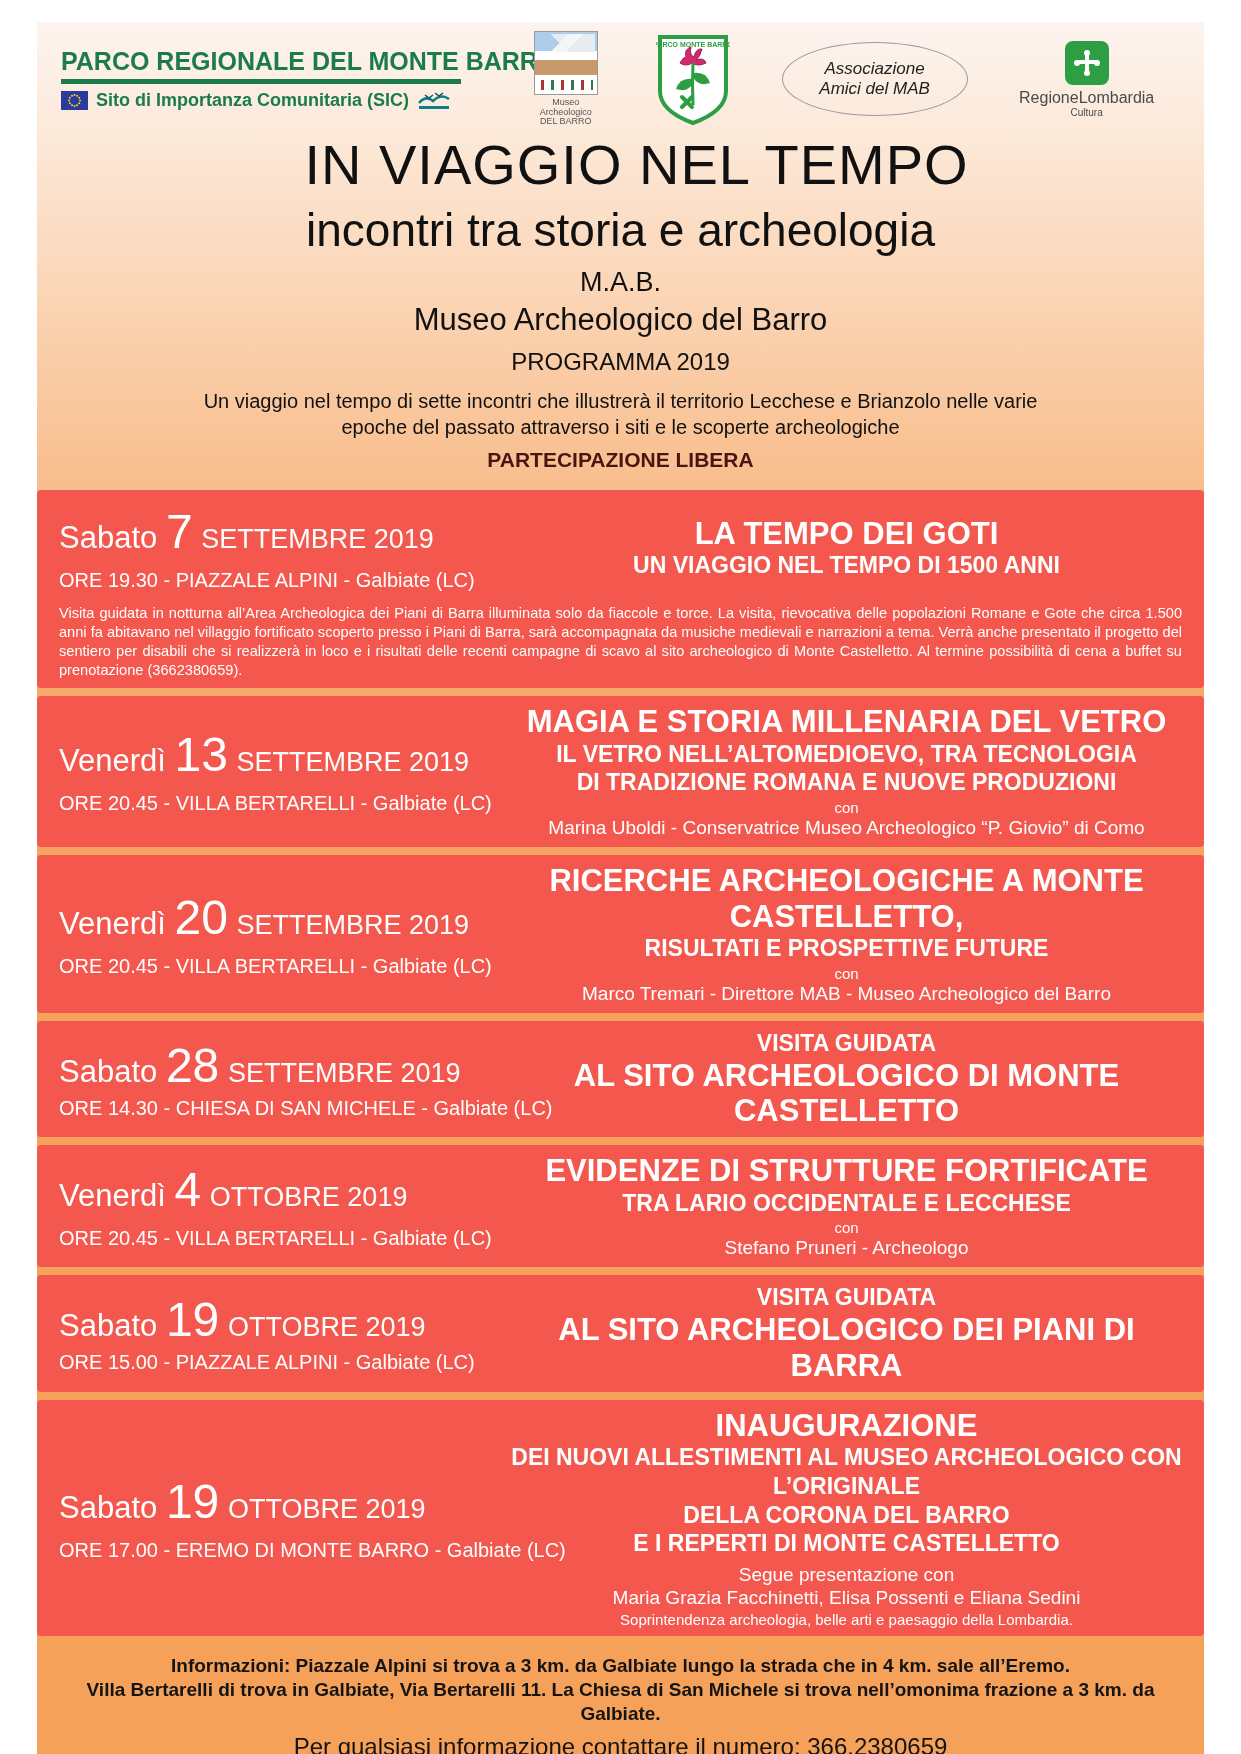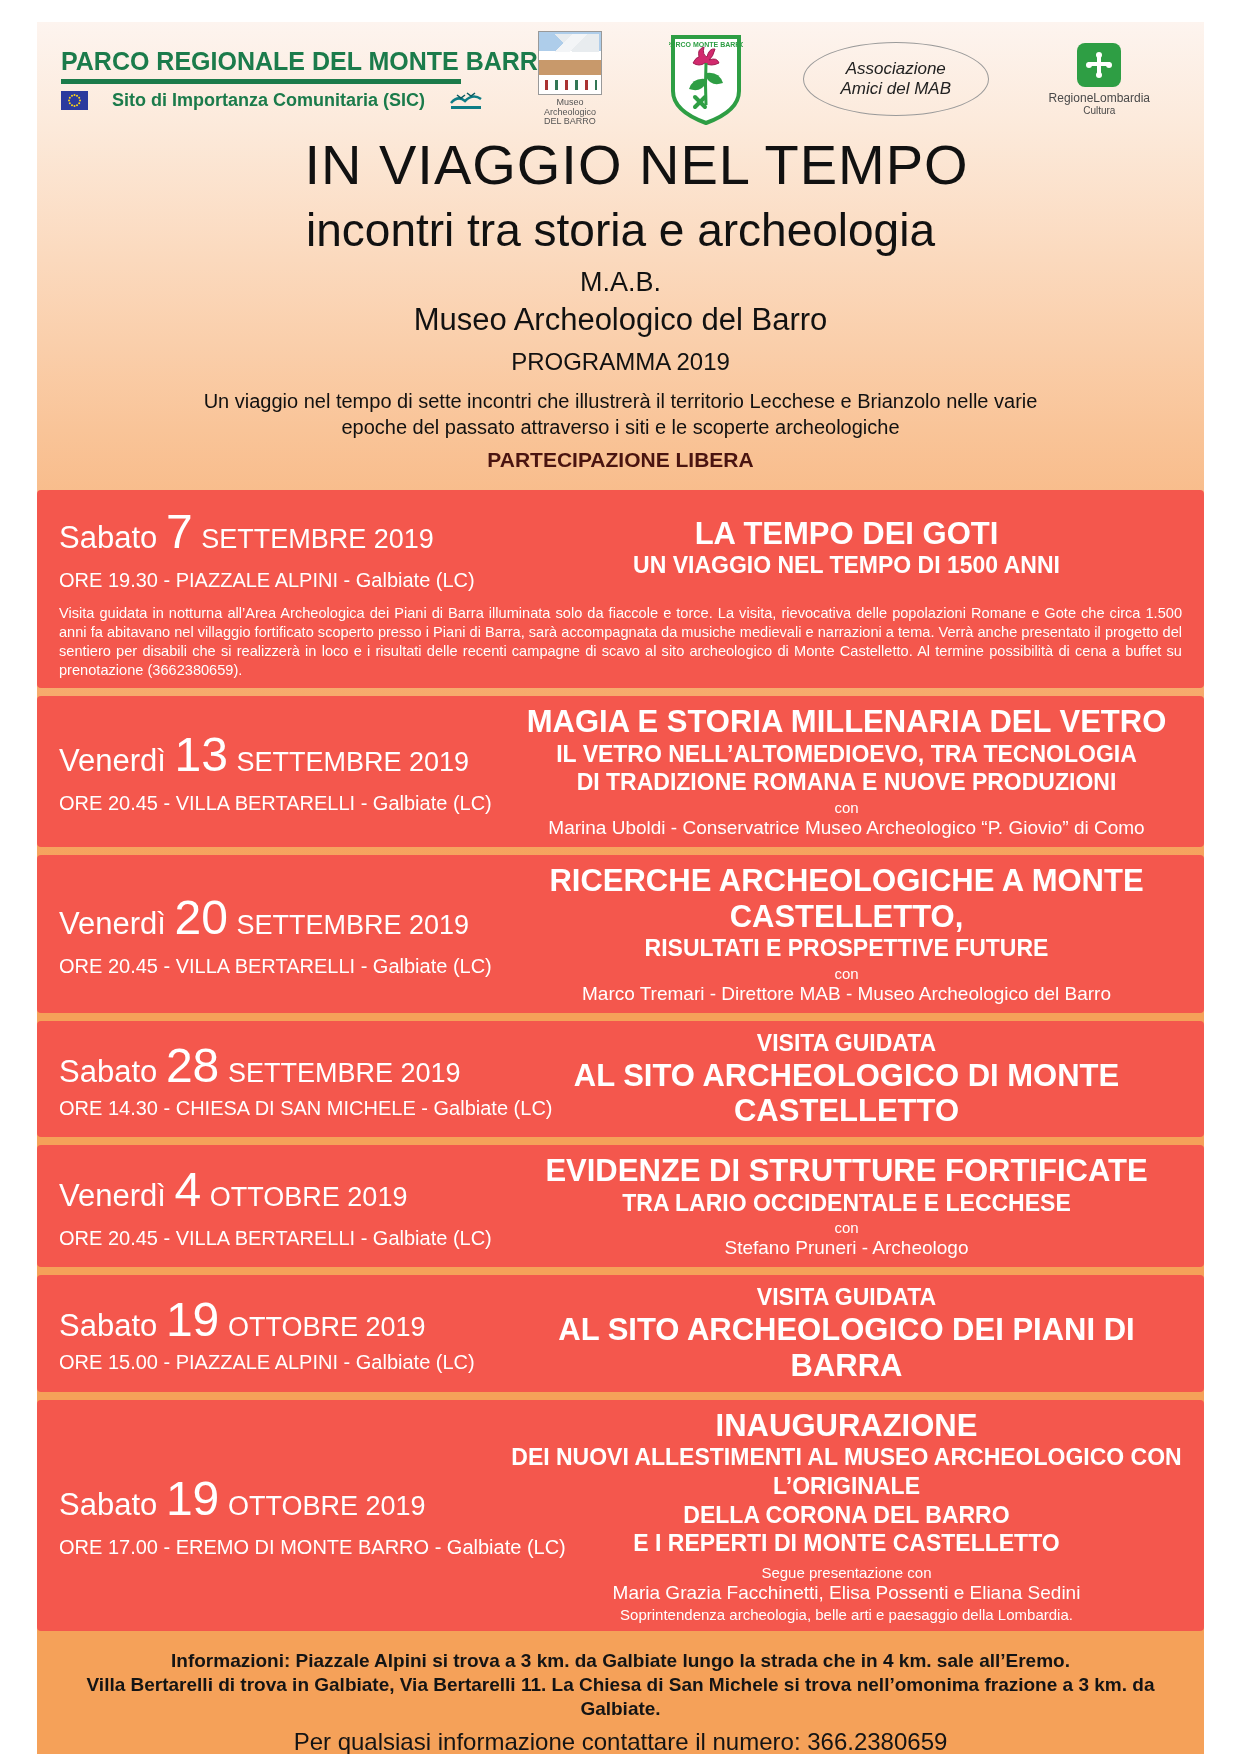--- a/index.html
+++ b/index.html
@@ -12,21 +12,21 @@
       #fdf4ef 0%, #fceadb 6%, #fbd9bd 14%, #f9c498 24%,
       #f7b077 34%, #f6a563 44%, #f5a159 55%, #f5a159 100%);
     display: flex; flex-direction: column;
   }
 
   
   .top { display: flex; align-items: center; padding: 14px 24px 4px 24px; height: 104px; }
   .park-block { width: 400px; }
   .park-name { color: #1b7b4b; font-weight: bold; font-size: 25px; letter-spacing: 0px; white-space: nowrap; }
   .park-underline { height: 5px; background: #1b7b4b; margin: 3px 0 5px 0; }
-  .park-sub-row { display: flex; align-items: center; gap: 24px; }
+  .park-sub-row { display: flex; align-items: center; gap: 8px; }
   .park-sub { color: #1b7b4b; font-weight: bold; font-size: 18px; white-space: nowrap; }
   .eu-flag { width: 27px; height: 19px; background: #2b3a9e; flex: 0 0 auto; }
   .natura { width: 34px; height: 22px; position: relative; flex: 0 0 auto; }
 
   .logos { flex: 1; display: flex; align-items: center; justify-content: space-around; padding-left: 40px; }
   .logo-museo { width: 78px; text-align: center; }
   .museo-box { width: 64px; height: 64px; margin: 0 auto; border: 1px solid #999;
     background: linear-gradient(180deg, #aecdea 0 30%, #ffffff 30% 45%, #c8996b 45% 70%, #ffffff 70% 100%); position: relative; }
   .museo-box .mtn { position: absolute; left: 4px; top: 2px; width: 56px; height: 18px;
     background: linear-gradient(135deg, transparent 40%, #f3f5f7 40% 60%, transparent 60%), linear-gradient(45deg, transparent 40%, #e8ecef 40%); }
@@ -34,21 +34,21 @@
     background: repeating-linear-gradient(90deg, #a33 0 3px, transparent 3px 10px, #375 10px 13px, transparent 13px 20px); }
   .logo-caption { font-size: 9px; color: #555; line-height: 1.1; margin-top: 3px; }
 
   .shield { width: 74px; height: 92px; position: relative; }
   .oval { width: 186px; height: 74px; border: 1px solid #9a9a9a; border-radius: 50%;
     display: flex; flex-direction: column; align-items: center; justify-content: center; color: #222;
     font-style: italic; font-size: 17px; background: transparent; }
   .logo-regione { text-align: center; }
   .rl-mark { width: 44px; height: 44px; margin: 0 auto 4px auto; background: #2e9e44; border-radius: 8px;
     display: flex; align-items: center; justify-content: center; }
-  .rl-name { font-size: 12px; color: #4a4a4a; }
+  .rl-name { font-size: 16px; color: #4a4a4a; }
   .rl-sub { font-size: 10px; color: #4a4a4a; }
 
   
   .titles { text-align: center; color: #111; padding-top: 6px; }
   .t-main { font-size: 56px; letter-spacing: 1px; margin-left: 32px; }
   .t-sub { font-size: 46px; margin-top: 6px; }
   .t-mab { font-size: 27px; margin-top: 10px; }
   .t-museo { font-size: 31px; margin-top: 4px; }
   .t-prog { font-size: 24px; margin-top: 10px; }
   .t-desc { font-size: 20px; margin: 12px auto 0 auto; width: 900px; line-height: 1.3; }
@@ -85,21 +85,21 @@
   .ev-left { width: 452px; flex: 0 0 auto; padding: 6px 0; }
   .ev-right { flex: 1; text-align: center; }
   .ev-day { font-size: 31px; white-space: nowrap; }
   .ev-day .n { font-size: 48px; }
   .ev-day .m { font-size: 27px; }
   .ev-time { font-size: 20px; margin-top: 10px; white-space: nowrap; }
   .t-lg { font-size: 31px; font-weight: bold; line-height: 1.15; }
   .t-md { font-size: 23px; font-weight: bold; line-height: 1.25; }
   .t-con { font-size: 15px; margin-top: 2px; }
   .t-speaker { font-size: 19px; margin-top: 1px; }
-  .t-small { font-size: 15px; margin-top: 6px; }
+  .t-small { font-size: 19px; margin-top: 6px; }
   .ev-para { font-size: 14.6px; line-height: 1.3; margin-top: 6px; text-align: justify; }
   .ev-compact .ev-left { padding: 2px 0; }
   .ev-compact .ev-time { margin-top: 4px; }
 
   
   .foot { background: #f5a159; text-align: center; color: #141414; padding: 10px 10px 12px 10px; }
   .f-bold { font-weight: bold; font-size: 19px; line-height: 1.25; }
   .f-reg { font-size: 24px; margin-top: 8px; }
 </style>
 </head>

